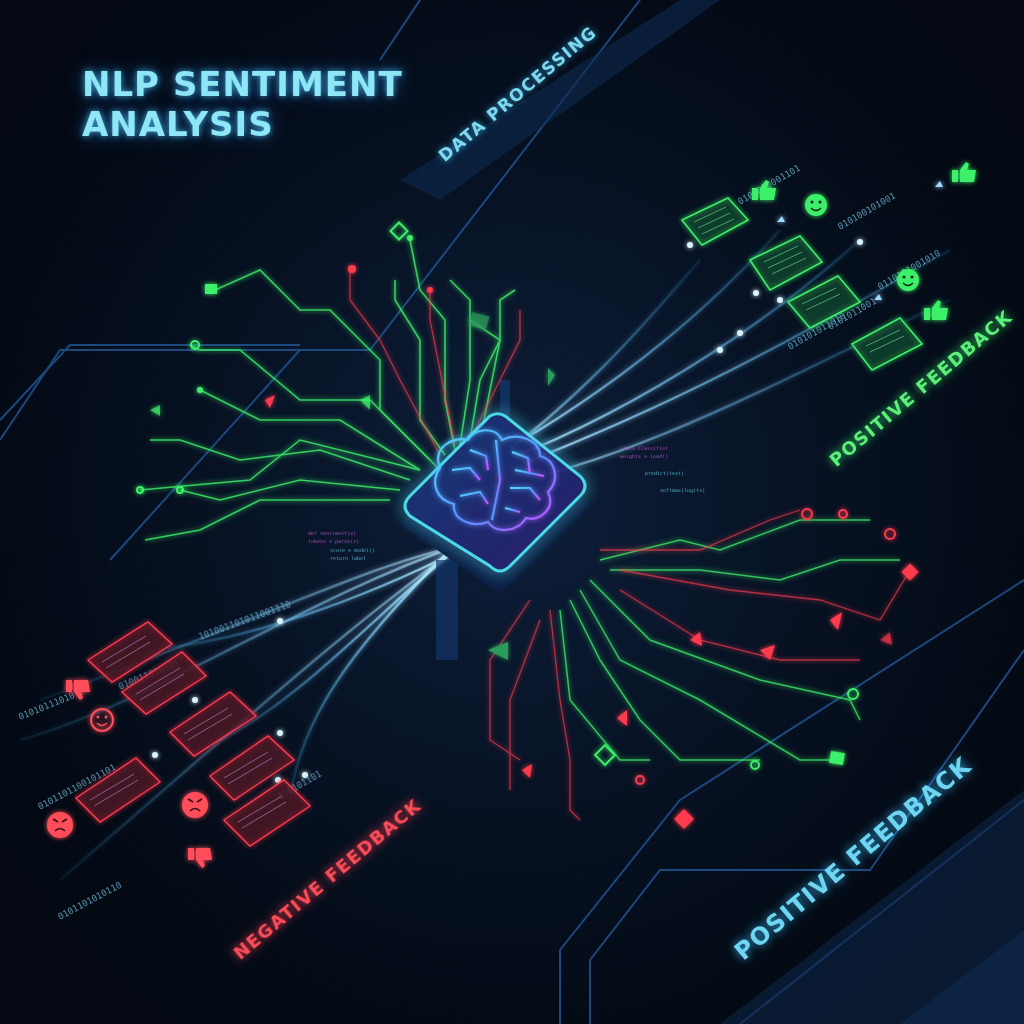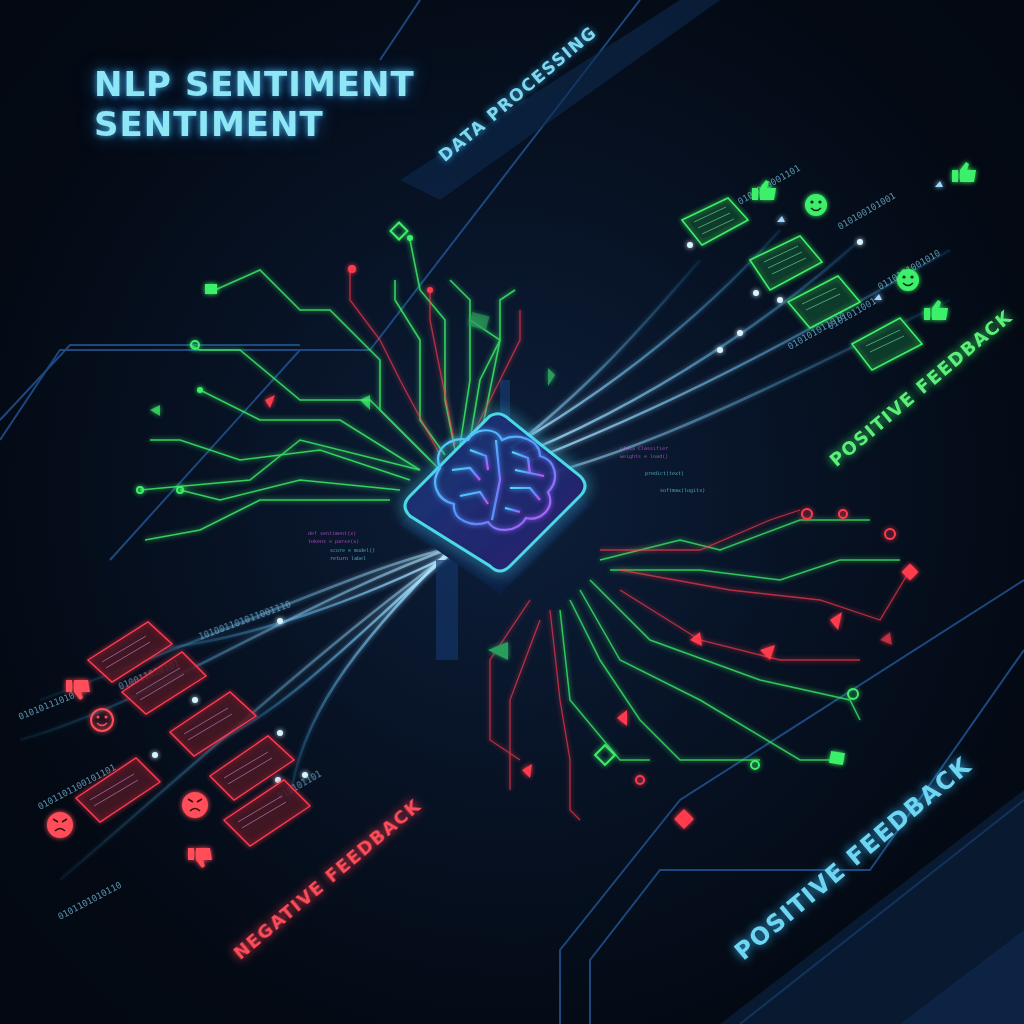--- a/index.html
+++ b/index.html
@@ -1,21 +1,21 @@
 <!DOCTYPE html>
 <html><head>
 <meta charset="utf-8">
 <style>
   html,body{margin:0;padding:0;background:#050b14;}
   body{width:1024px;height:1024px;overflow:hidden;position:relative;font-family:"DejaVu Sans",sans-serif;}
   .scene{position:absolute;inset:0;background:radial-gradient(ellipse at 50% 48%, #0d1f3a 0%, #071224 40%, #040a14 75%, #030812 100%);}
   svg.layer{position:absolute;left:0;top:0;width:1024px;height:1024px;}
   .title{position:absolute;left:82px;top:64px;color:#8fe6f5;font-size:34px;line-height:40px;font-weight:bold;letter-spacing:1px;
     text-shadow:0 0 6px rgba(80,200,255,.8),0 0 18px rgba(40,150,255,.5);}
-  .title span{display:block;margin-left:12px;}
+  .title span{display:block;}
   .diag{position:absolute;white-space:nowrap;font-weight:bold;letter-spacing:1.5px;transform-origin:left center;}
   .lbl-data{left:441px;top:148px;color:#7fd8ee;font-size:17px;transform:rotate(-40deg);text-shadow:0 0 6px rgba(60,190,255,.8);}
   .lbl-pos-green{left:832px;top:452px;color:#5cf07a;font-size:18px;transform:rotate(-40deg);text-shadow:0 0 8px rgba(60,240,110,.9);}
   .lbl-neg{left:236px;top:945px;color:#ff4d5a;font-size:18px;transform:rotate(-40deg);text-shadow:0 0 8px rgba(255,60,80,.9);}
   .lbl-pos-blue{left:738px;top:941px;color:#6fd6f2;font-size:24px;transform:rotate(-40deg);text-shadow:0 0 10px rgba(60,190,255,.9);}
 </style>
 </head>
 <body>
 
 <div class="scene"></div>
@@ -314,18 +314,18 @@
     </g>
     <g transform="translate(188,848)">
       <rect x="0" y="0" width="6" height="12"></rect>
         <path d="M8,12 L14,20 L17,18 L15,12 L24,12 L22,0 L8,0 Z"></path>
     </g>
   </g>
 </svg>
 
 <div class="title">
   <span>NLP SENTIMENT</span>
-  <span>SENTIMENT</span>
+  <span>ANALYSIS</span>
 </div>
 <div class="diag lbl-data">DATA PROCESSING</div>
 <div class="diag lbl-pos-green">POSITIVE FEEDBACK</div>
 <div class="diag lbl-neg">NEGATIVE FEEDBACK</div>
 <div class="diag lbl-pos-blue">POSITIVE FEEDBACK</div>
 
 </body></html>

